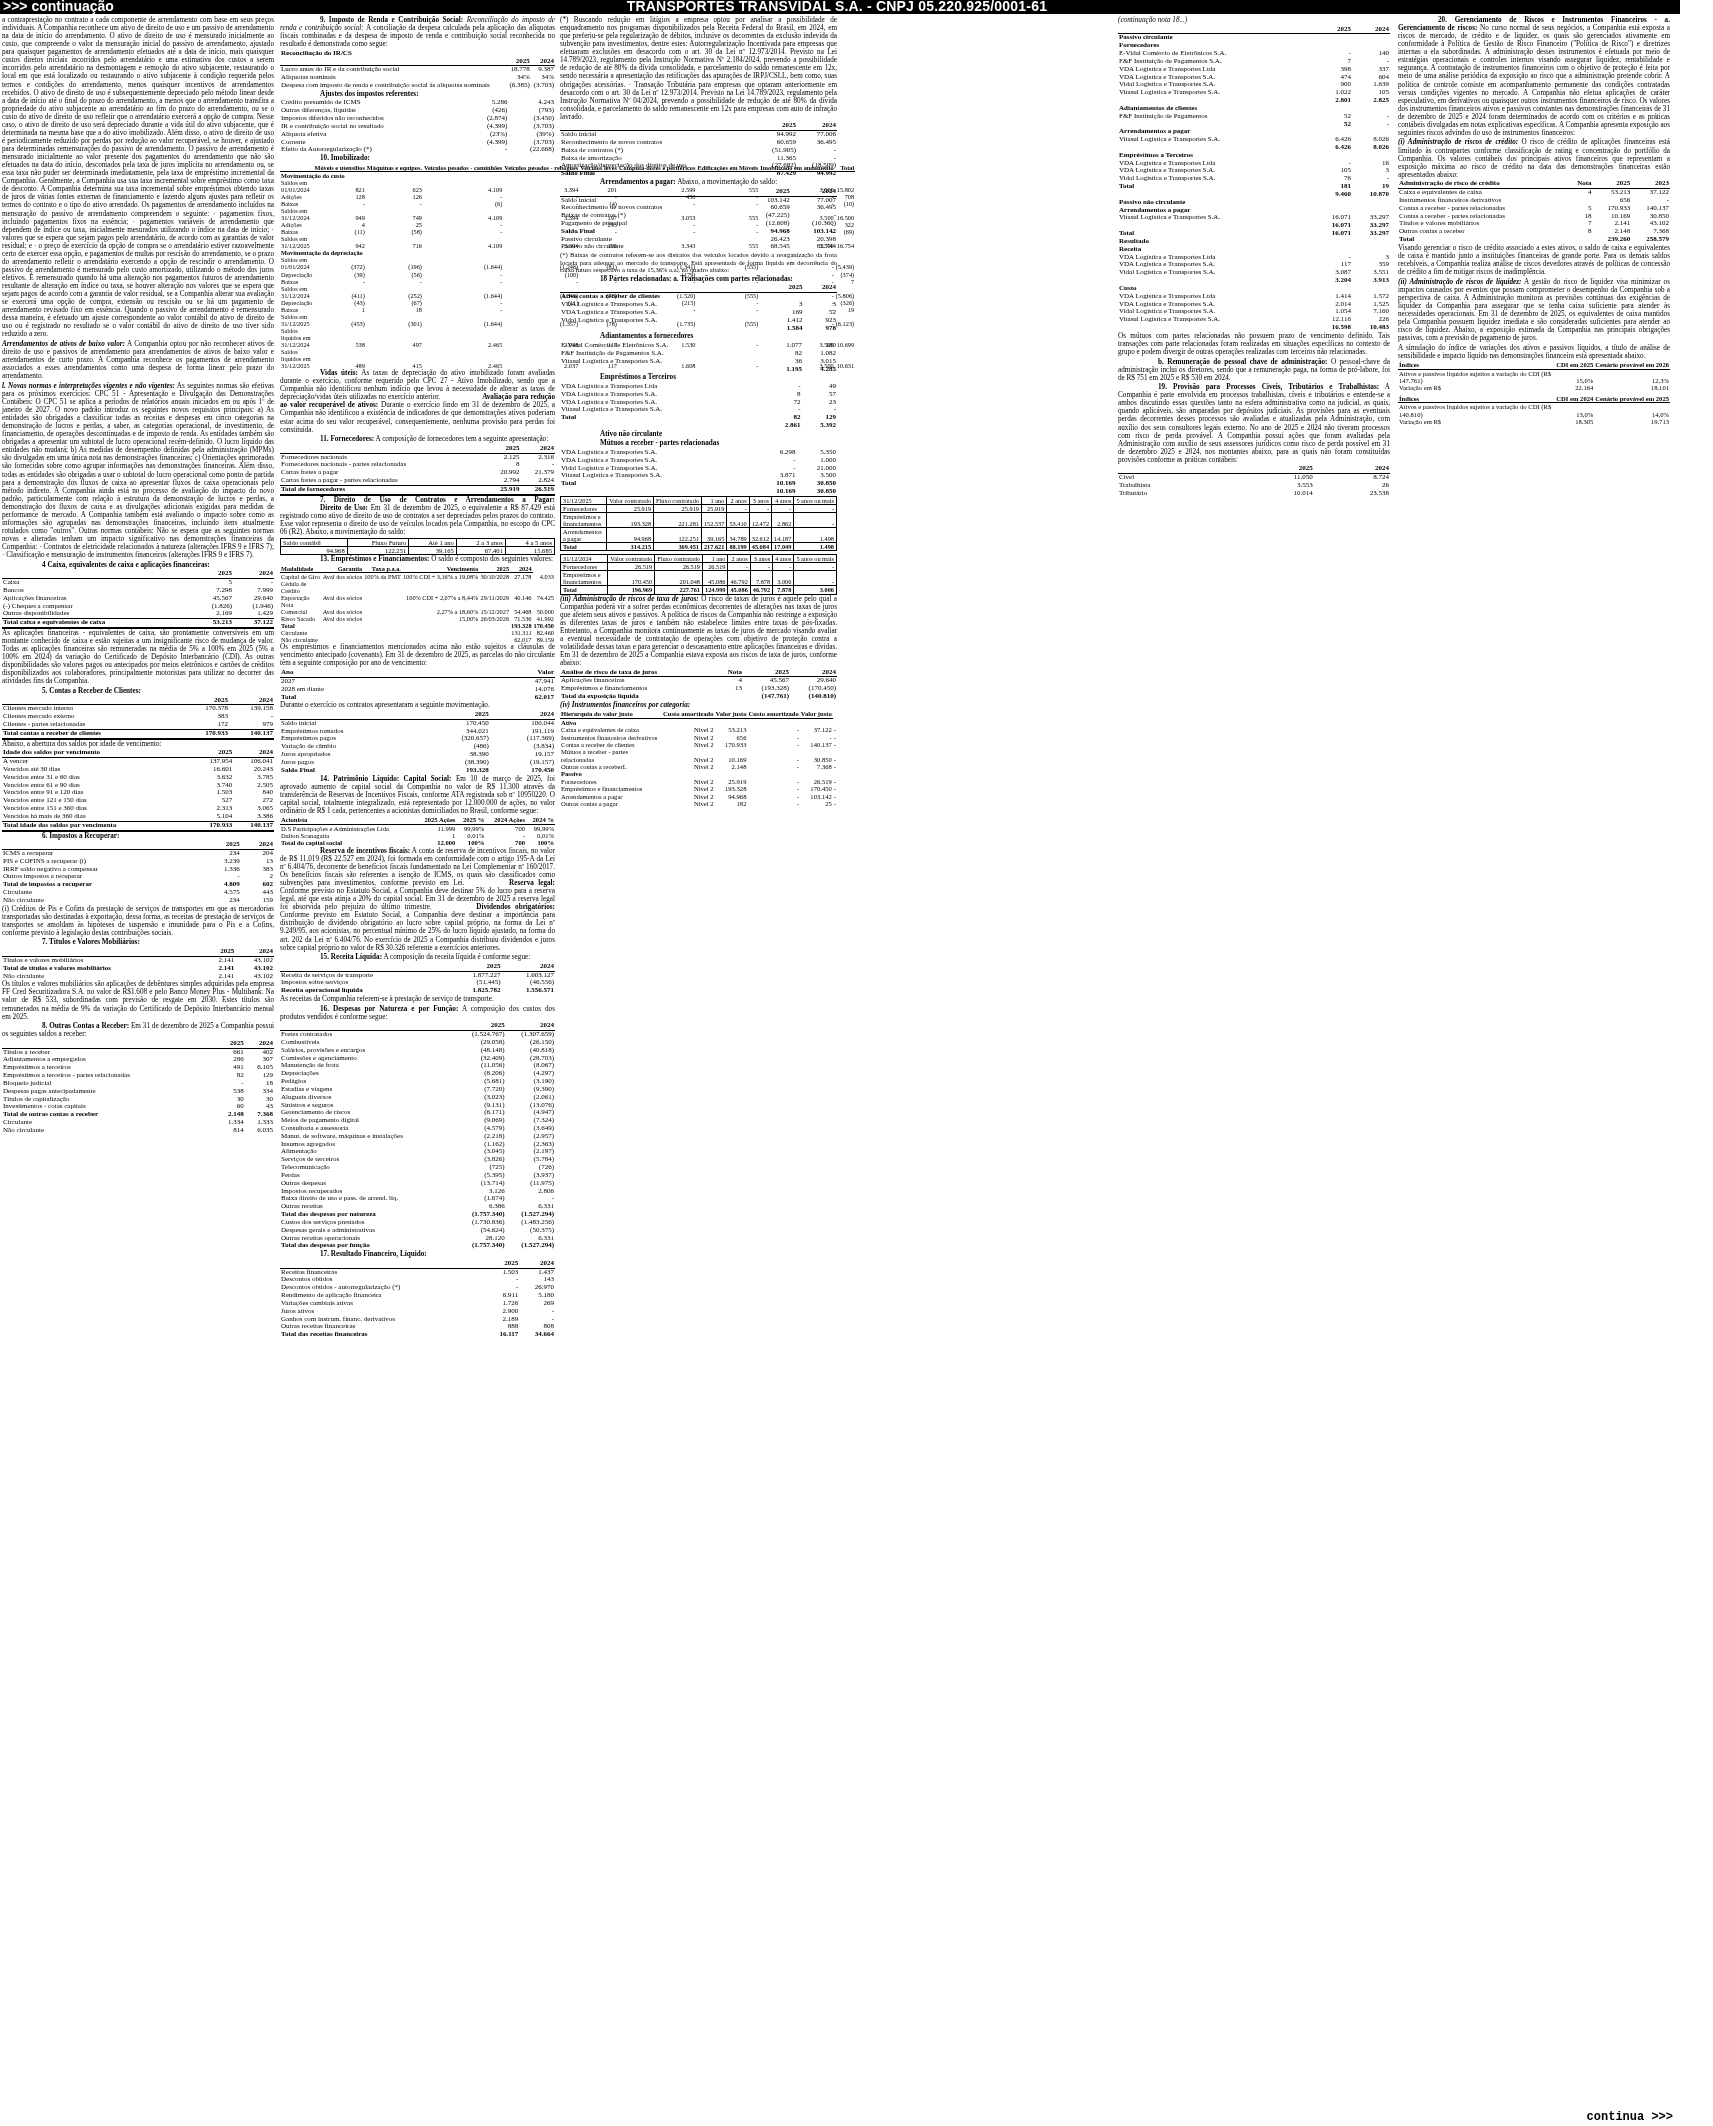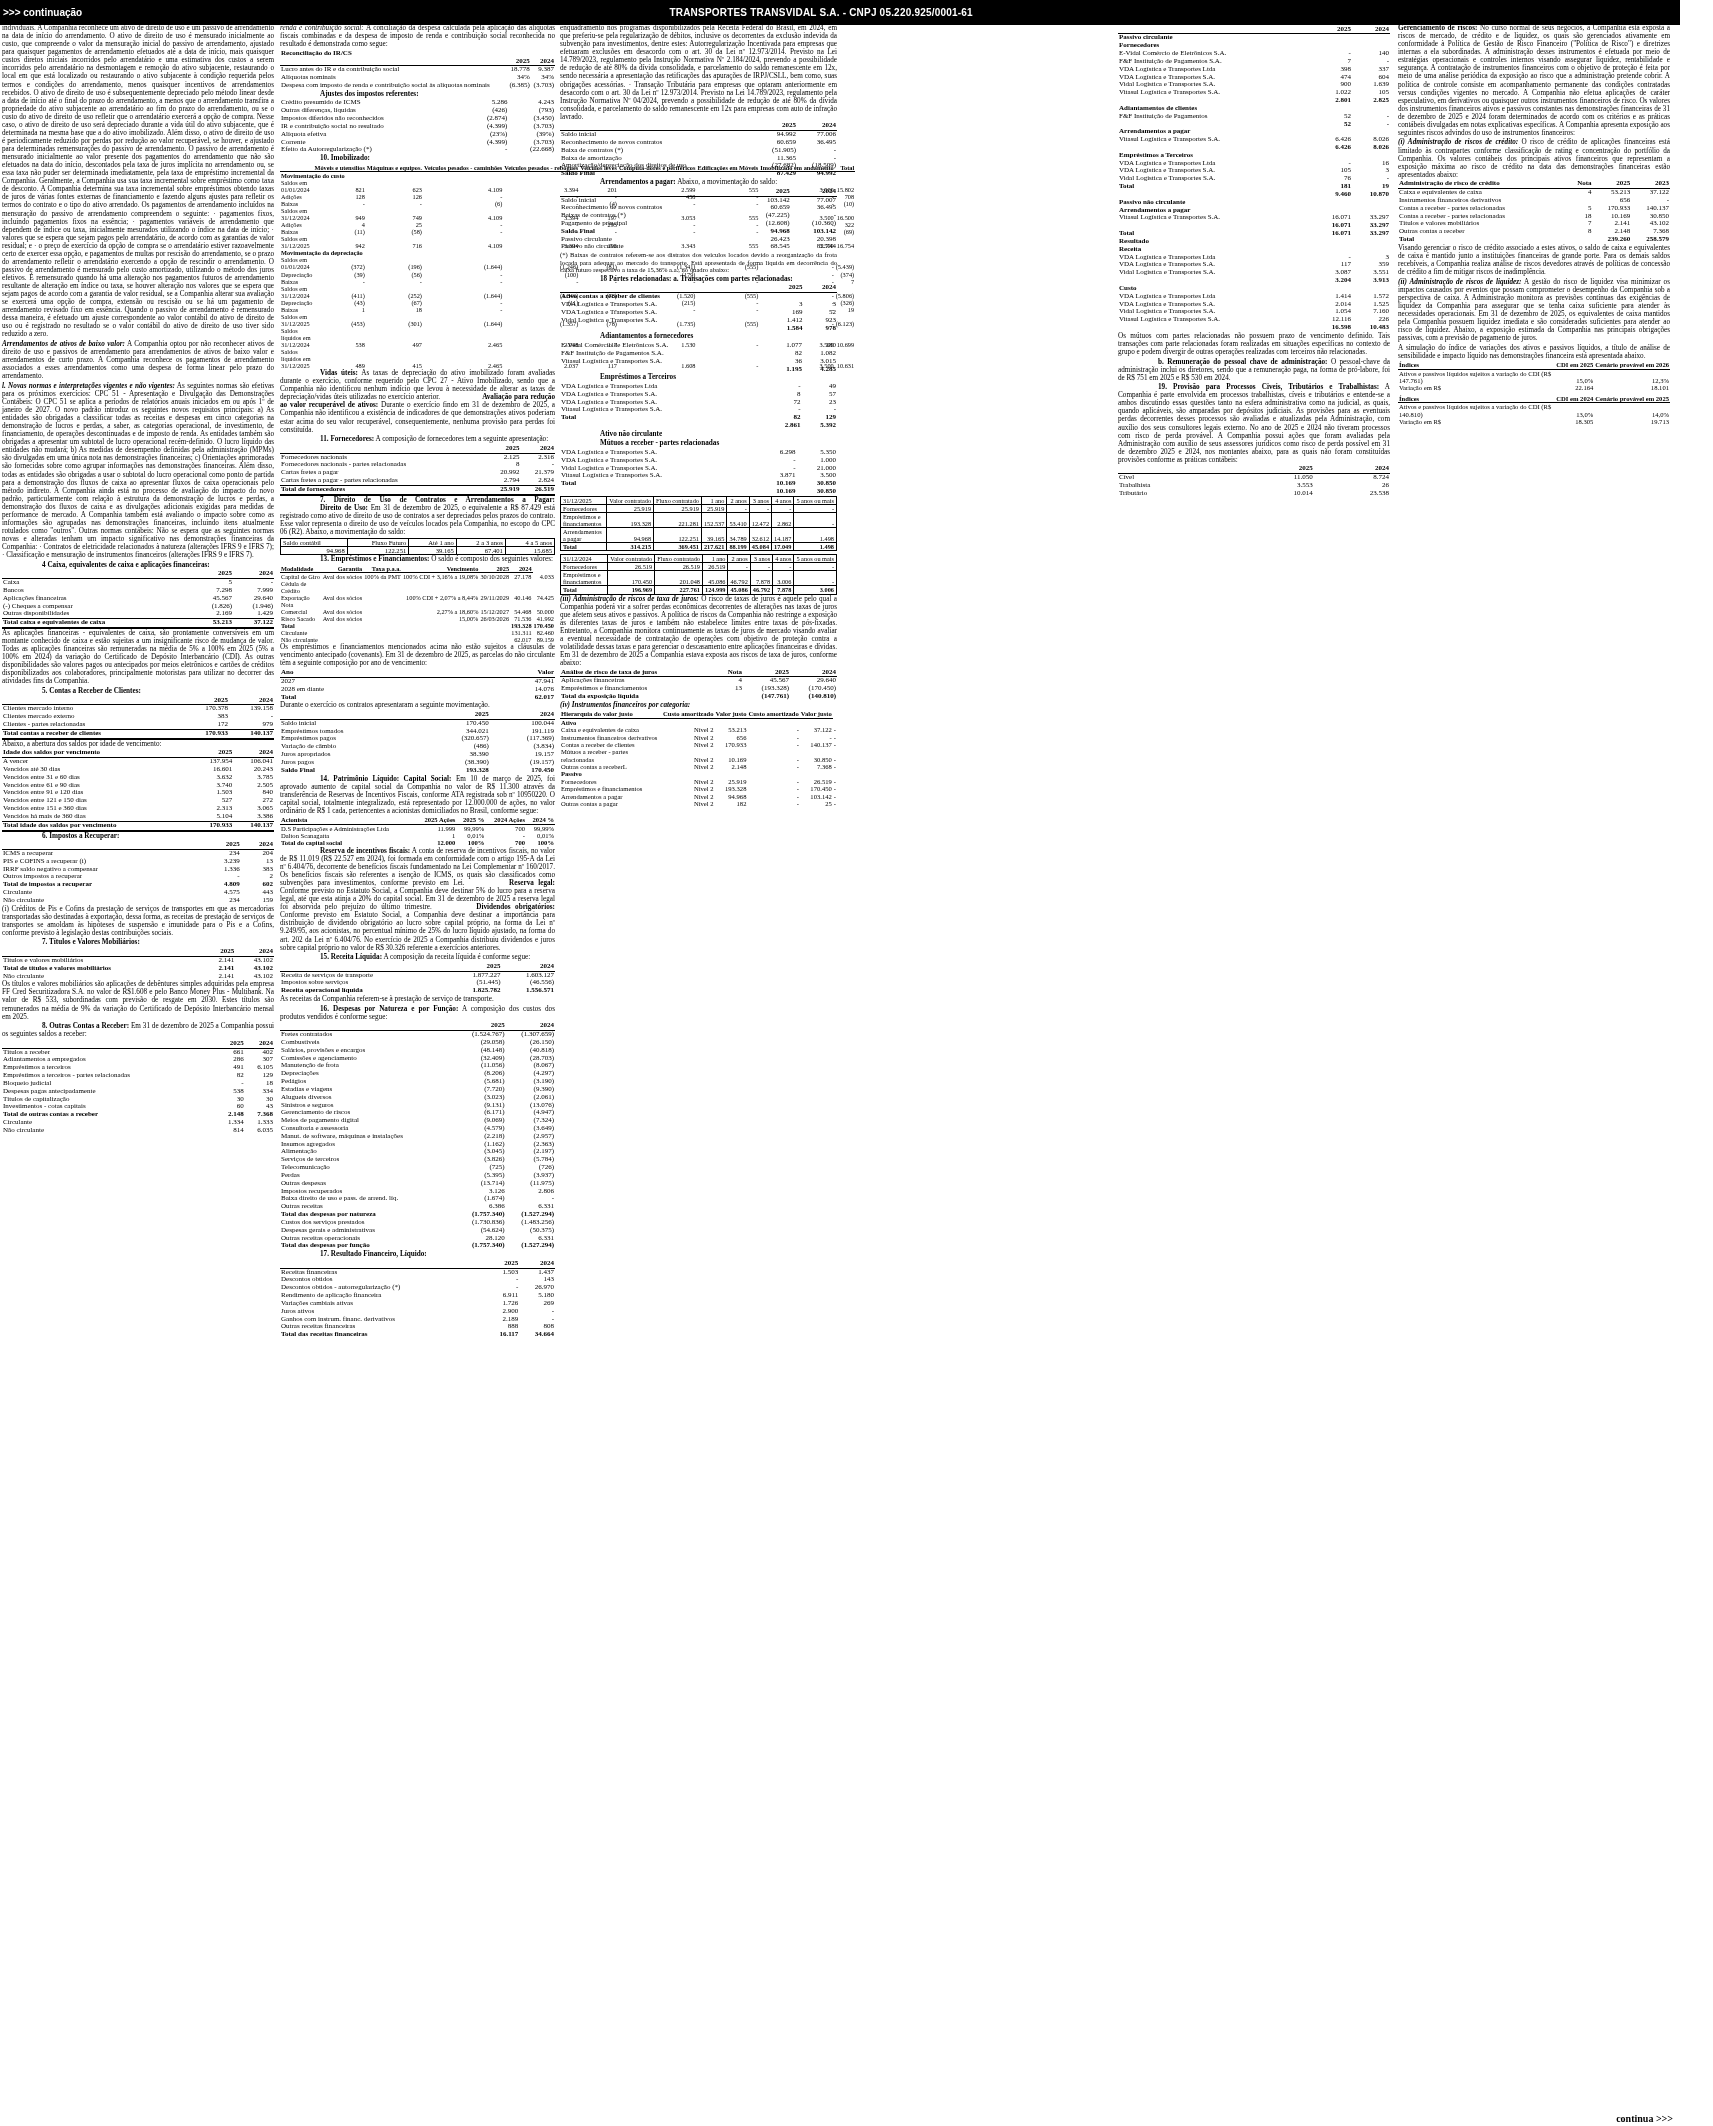--- a/index.html
+++ b/index.html
@@ -12,24 +12,24 @@
     font-size: 7.2px;
     line-height: 1.12;
     color: #000;
     overflow: hidden;
     position: relative;
   }
   .page { position: relative; width: 1713px; height: 2126px; }
 
   
   .topbar {
-    position: absolute; left: 0; top: 0; width: 1680px; height: 25px;
+    position: absolute; left: 0; top: 0; width: 1680px; height: 14px;
     background: #000; color: #fff;
     font-family: "Liberation Sans", sans-serif;
-    font-size: 10px; font-weight: bold;
+    font-size: 14px; font-weight: bold;
     display: flex; align-items: center;
   }
   .topbar .cont { padding-left: 3px; }
   .topbar .title { flex: 1; text-align: center; letter-spacing: .2px; }
   .topbar .spacer { width: 120px; }
 
   
   .vstrip {
     position: absolute; right: 0; top: 0; width: 33px; height: 2126px;
     background: #fff; border-left: 1px solid #fff;
@@ -54,22 +54,22 @@
   .lbl { text-align: left; }
   .tbl-hd td { font-weight: bold; border-bottom: 1px solid #000; text-align: right; }
   .tbl-hd td.lbl { text-align: left; }
   .totrow td { font-weight: bold; border-top: 1px solid #000; border-bottom: 2px solid #000;}
   .sec { font-weight: bold; }
   .small { font-size: 6.6px; }
   .mini { font-size: 6.3px; }
   .tbl-box { border: 1px solid #000; }
   .tbl-box td { border: 1px solid #000; padding: 0 2px; }
   .sp { height: 3px; }
-  .footer-cont { position:absolute; right: 40px; bottom: 2px; font-weight: bold; font-size: 10px;
-                 font-family:Liberation Serif, serif; }
+  .footer-cont { position:absolute; right: 40px; bottom: 2px; font-weight: bold; font-size: 12px;
+                 font-family:Liberation Mono, monospace; }
 </style>
 </head>
 <body>
 
 <div class="page">
 
   <div class="topbar">
     <span class="cont">&gt;&gt;&gt; continuação</span>
     <span class="title">TRANSPORTES TRANSVIDAL S.A. - CNPJ 05.220.925/0001-61</span>
     <span class="spacer"></span>

